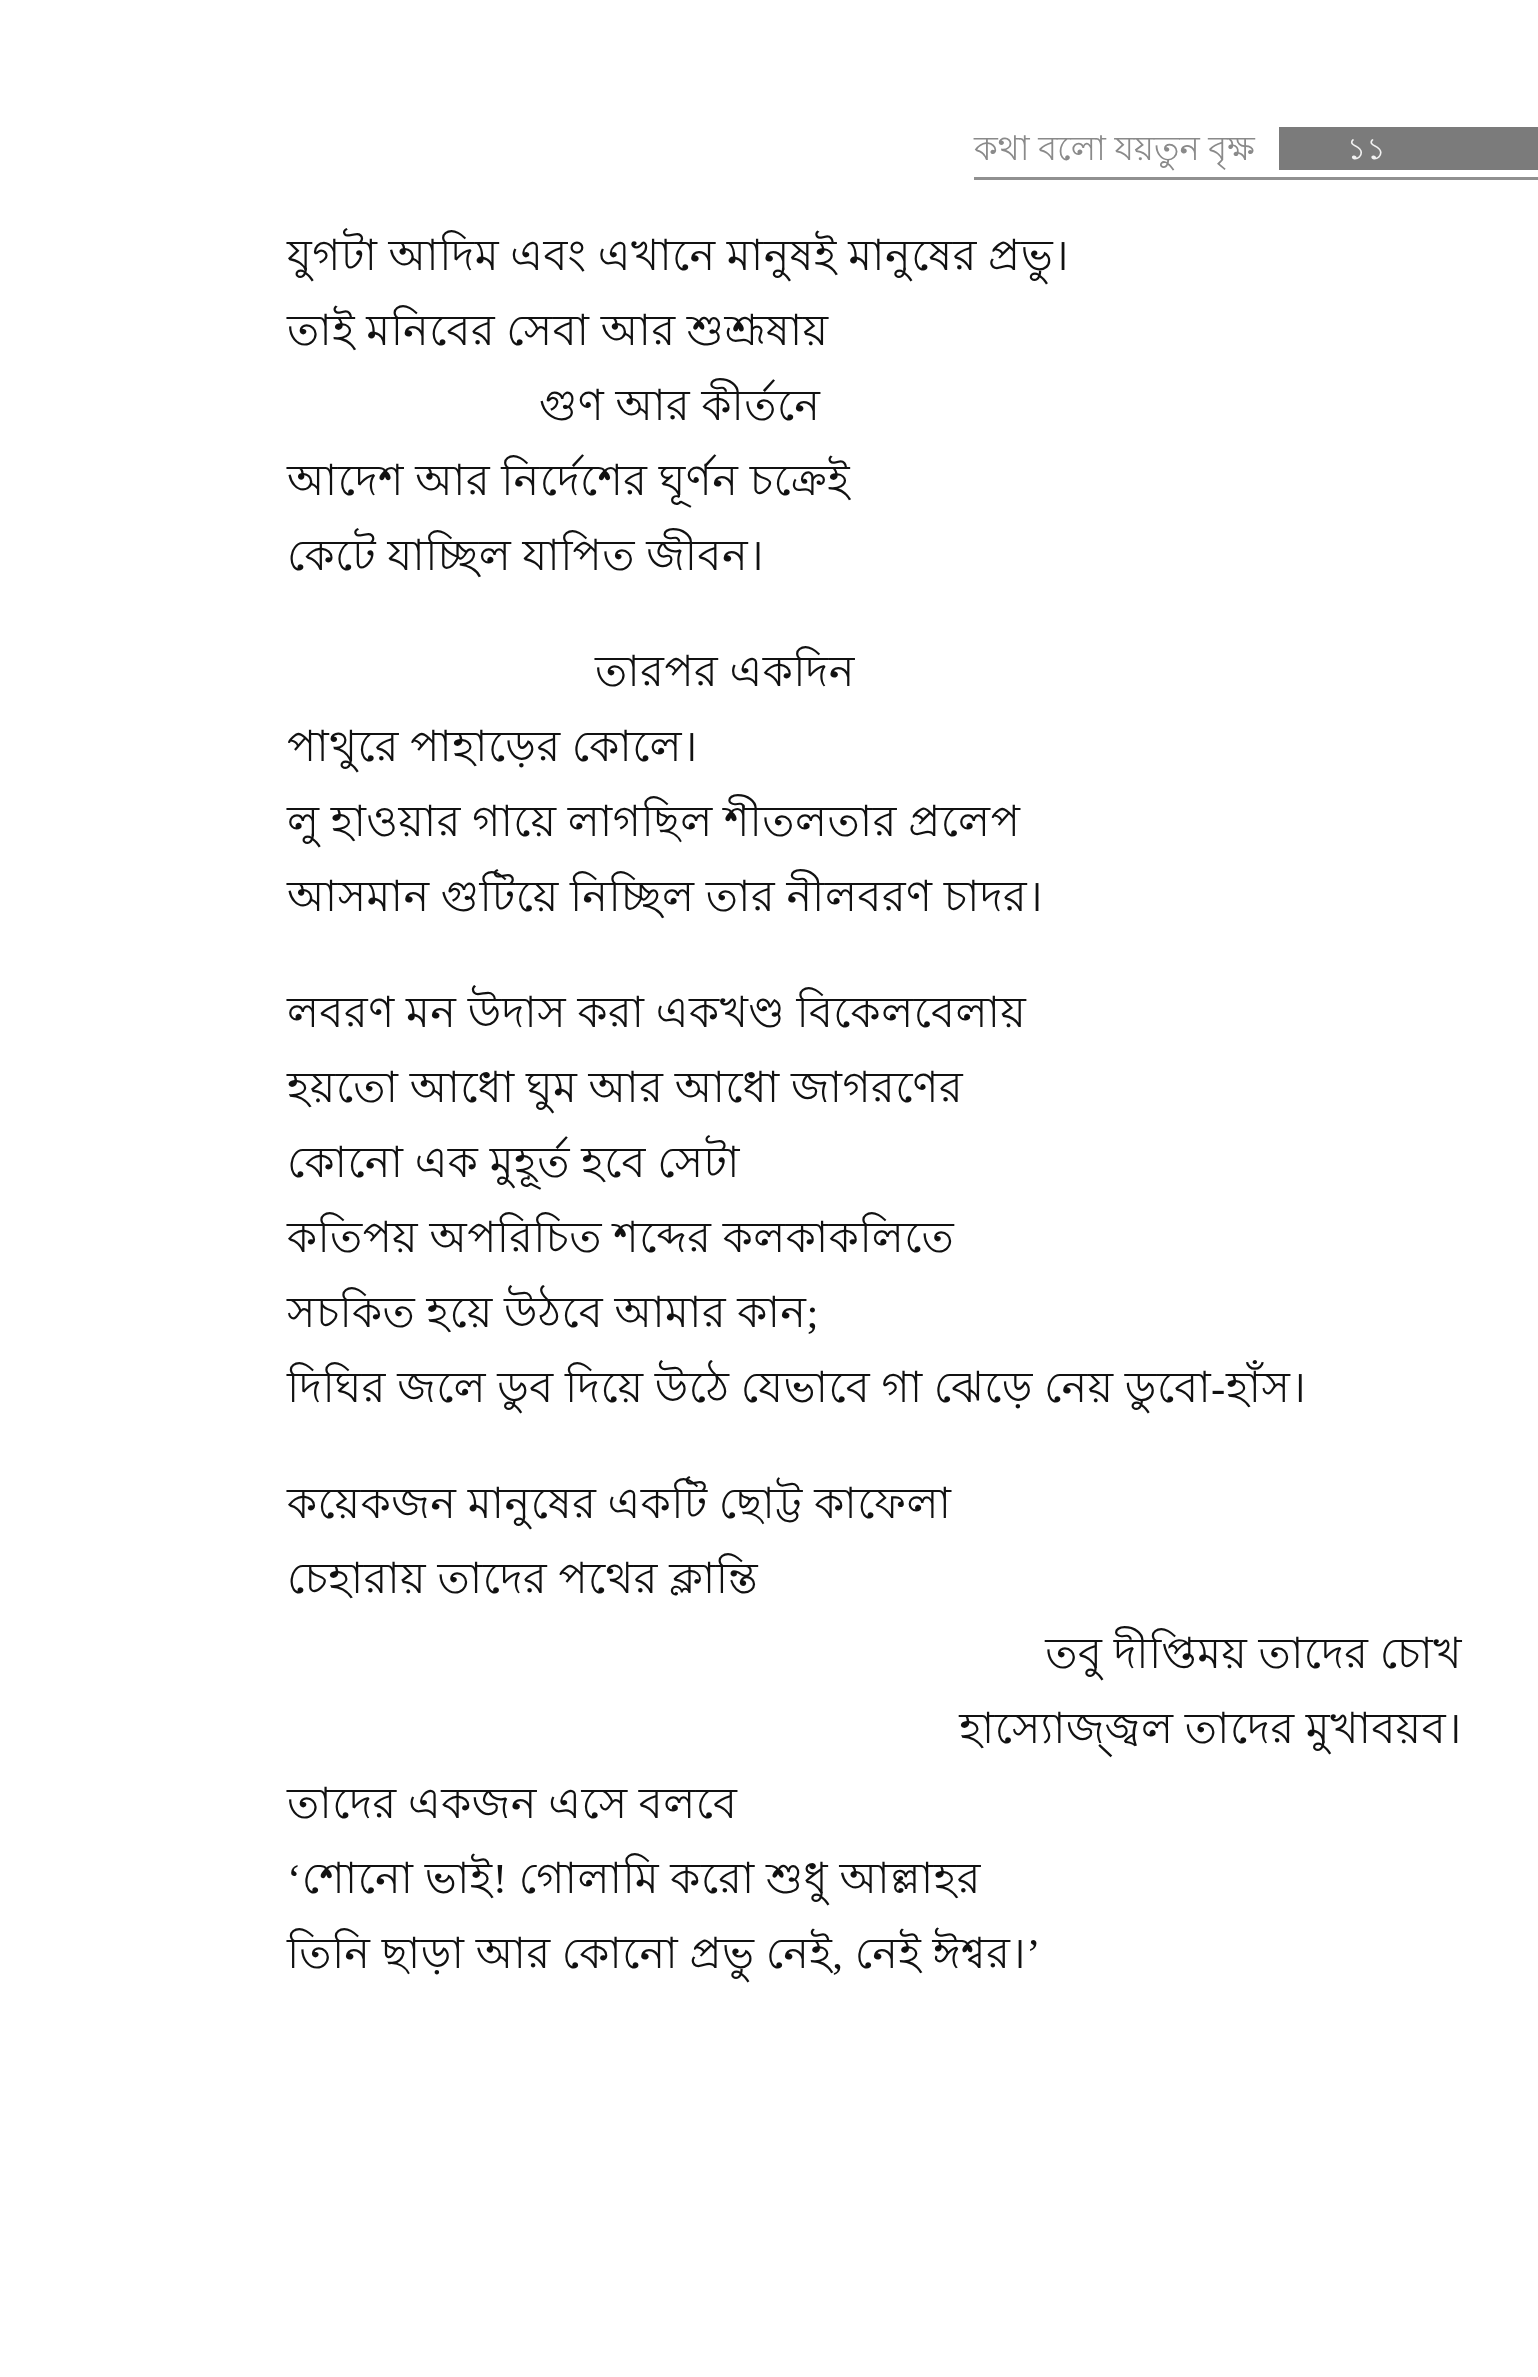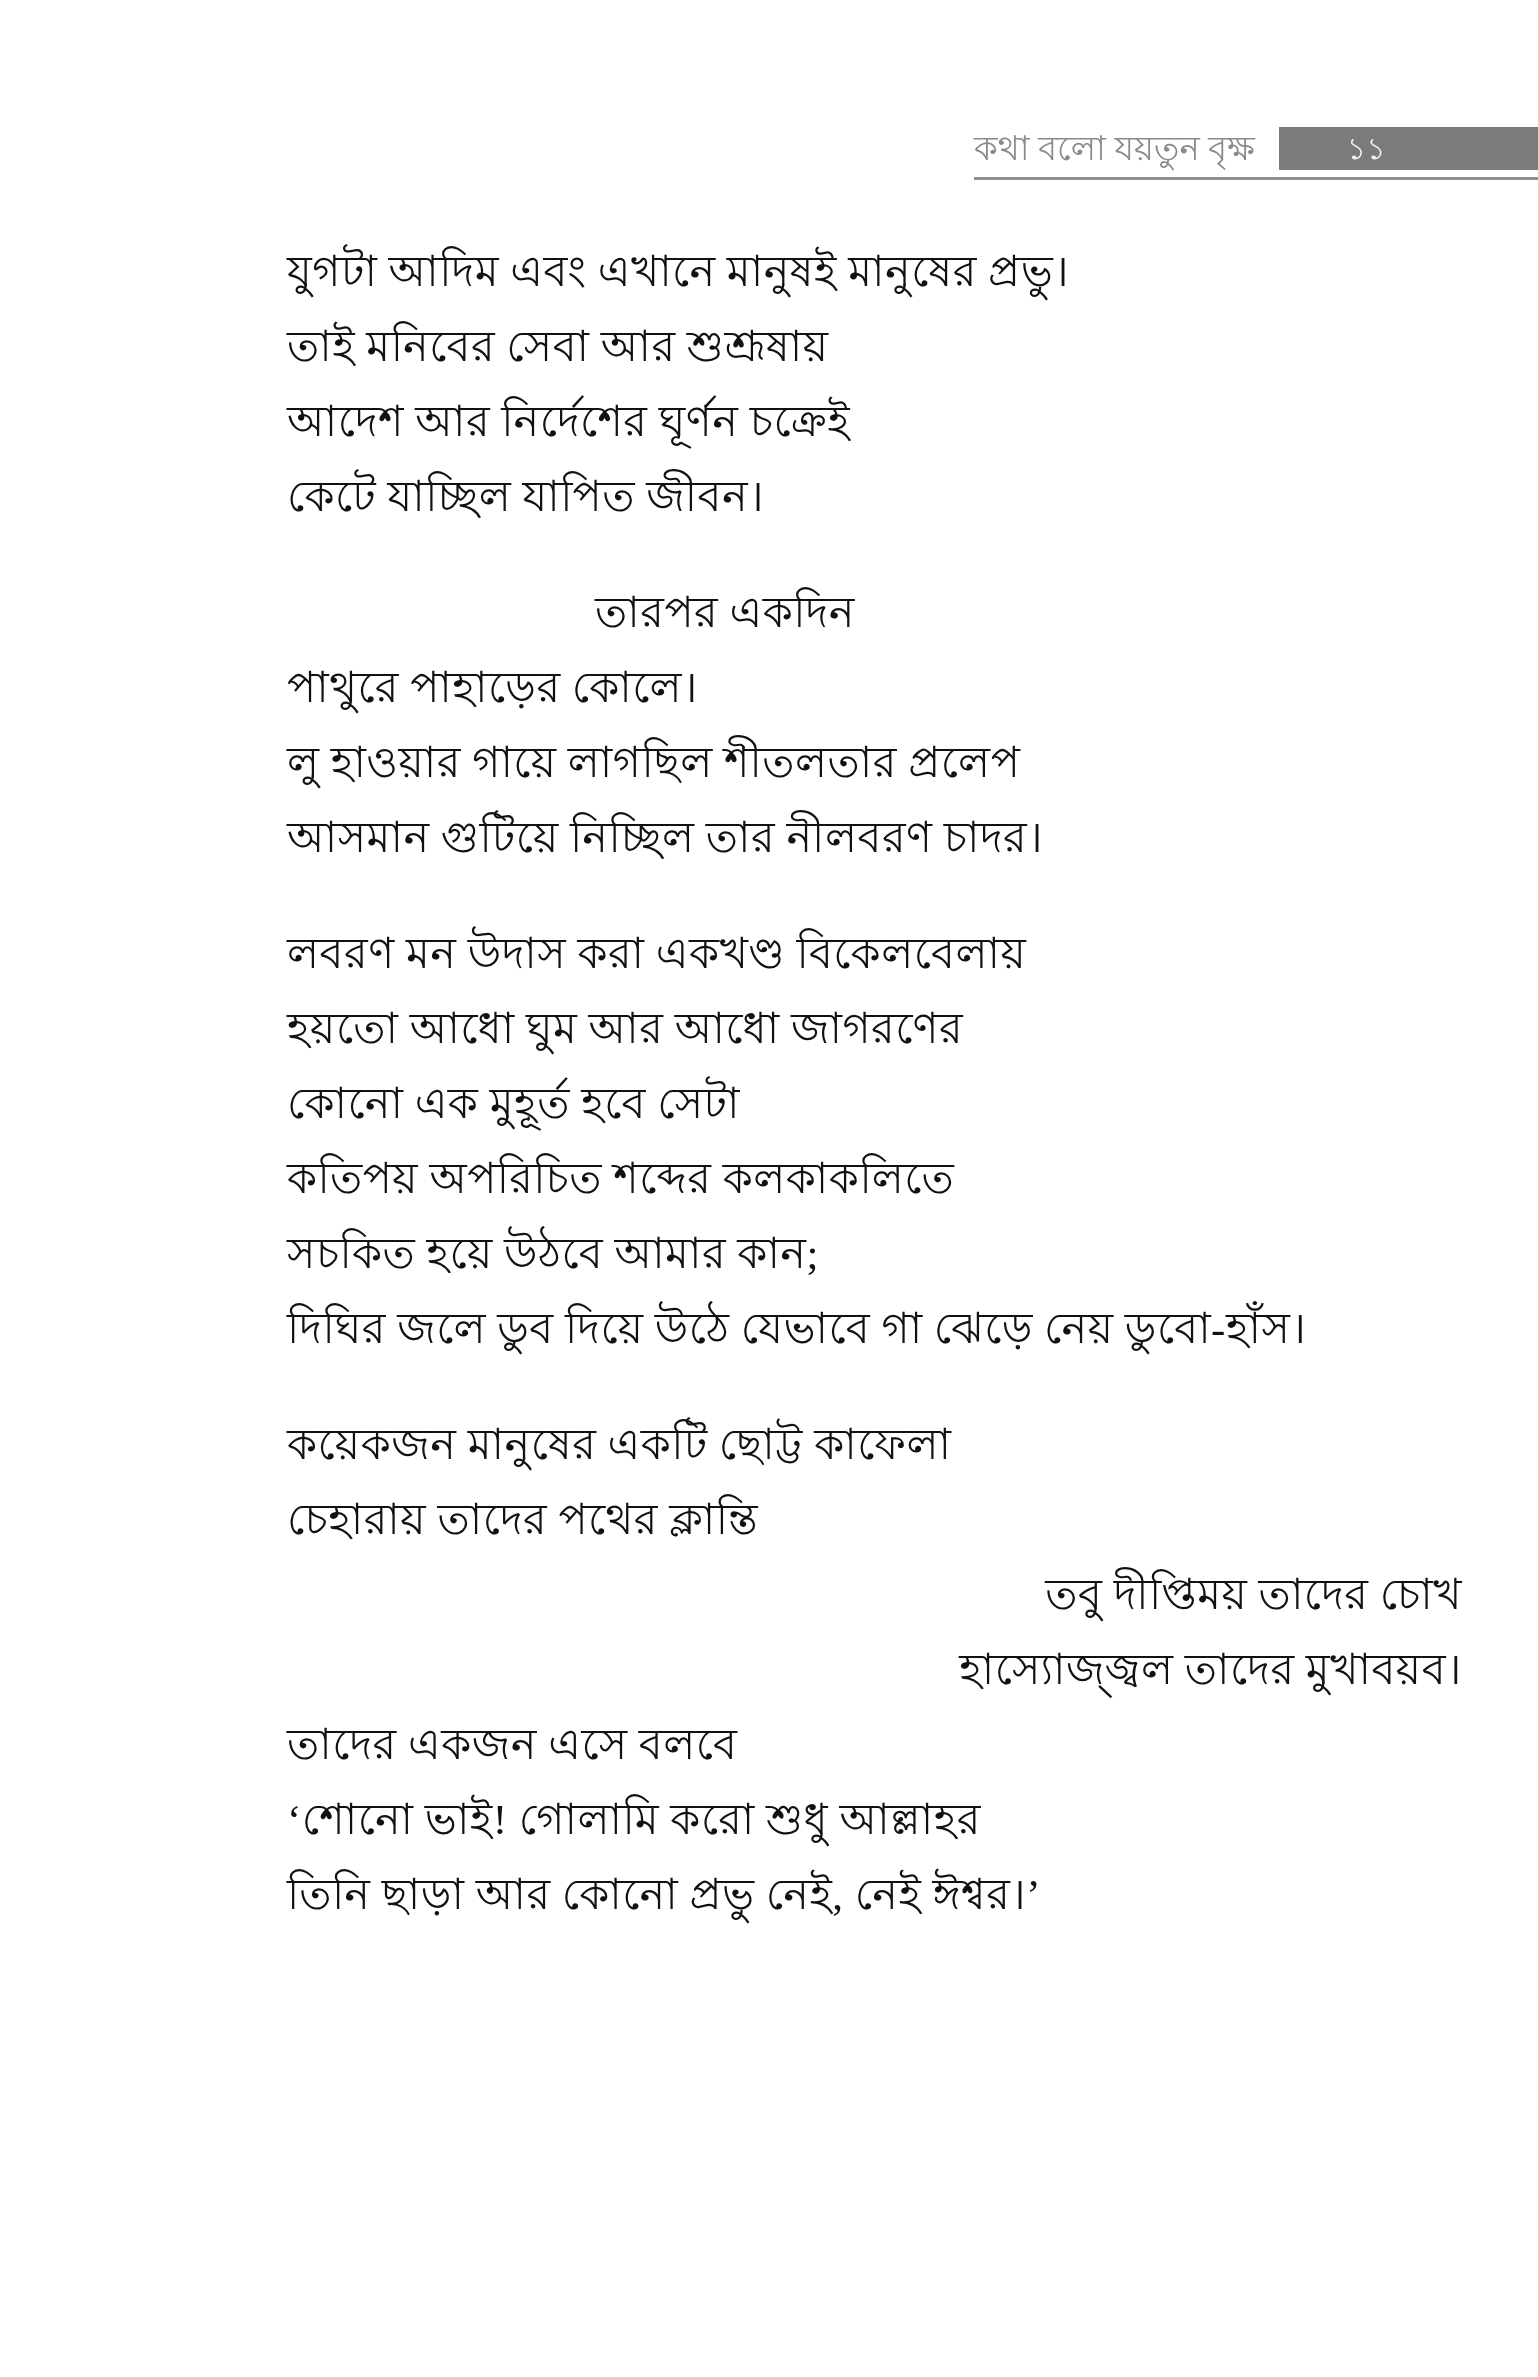--- a/index.html
+++ b/index.html
@@ -52,21 +52,21 @@
     position: absolute;
     top: 177px;
     left: 974px;
     width: 564px;
     height: 2.8px;
     background: #909090;
   }
   
   .poem {
     position: absolute;
-    top: 234px;
+    top: 218px;
     left: 287px;
     width: 1175px;
   }
   .stanza + .stanza {
     margin-top: 41px;
   }
   .line {
     height: 75px;
     line-height: 75px;
     font-size: 43px;
@@ -82,20 +82,21 @@
   <div class="page-number-box">
     <span class="page-number">১১</span>
   </div>
 </div>
 <div class="header-rule"></div>
 
 <div class="poem">
     <div class="stanza">
       <div class="line">যুগটা আদিম এবং এখানে মানুষই মানুষের প্রভু।</div>
       <div class="line">তাই মনিবের সেবা আর শুশ্রূষায়</div>
+      <div class="line" style="padding-left: 252px;">গুণ আর কীর্তনে</div>
       <div class="line">আদেশ আর নির্দেশের ঘূর্ণন চক্রেই</div>
       <div class="line">কেটে যাচ্ছিল যাপিত জীবন।</div>
     </div>
     <div class="stanza">
       <div class="line" style="padding-left: 308px;">তারপর একদিন</div>
       <div class="line">পাথুরে পাহাড়ের কোলে।</div>
       <div class="line">লু হাওয়ার গায়ে লাগছিল শীতলতার প্রলেপ</div>
       <div class="line">আসমান গুটিয়ে নিচ্ছিল তার নীলবরণ চাদর।</div>
     </div>
     <div class="stanza">

